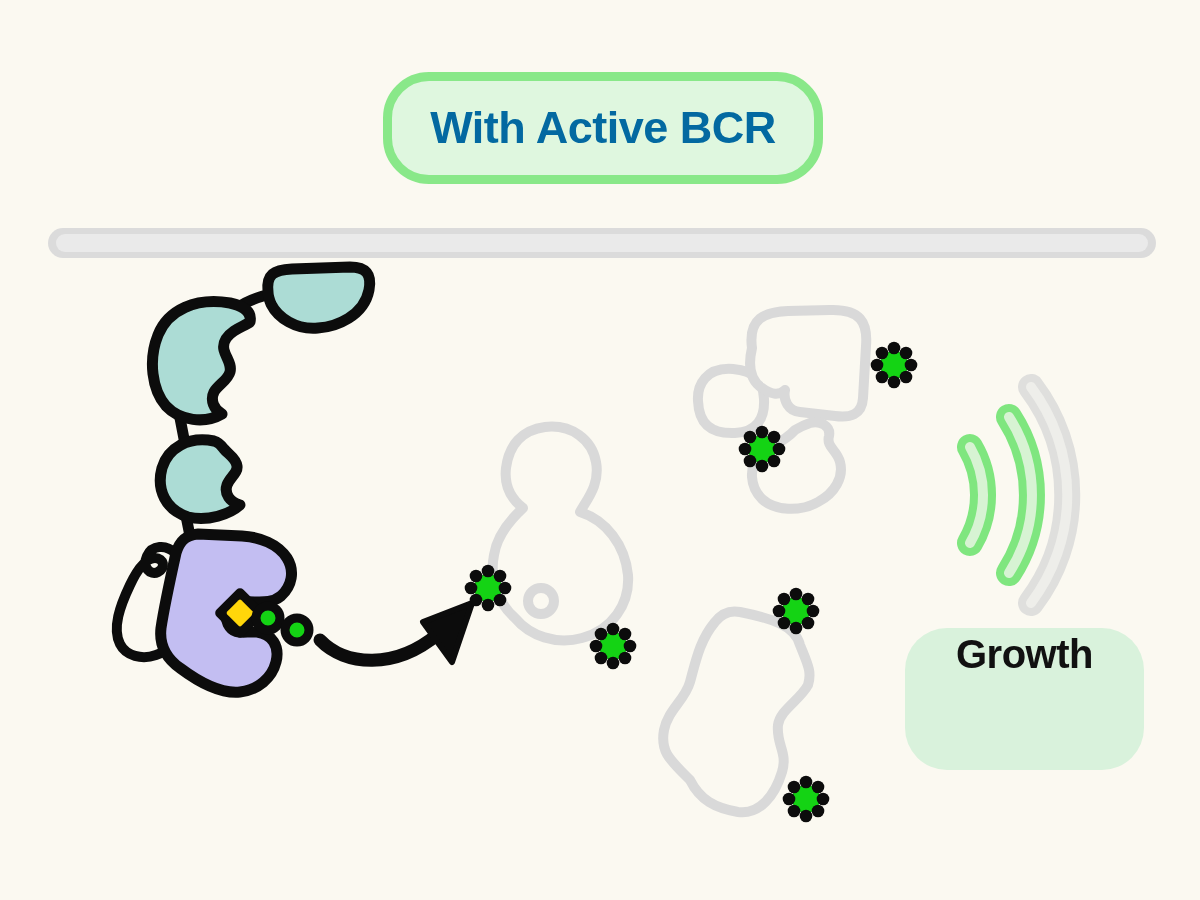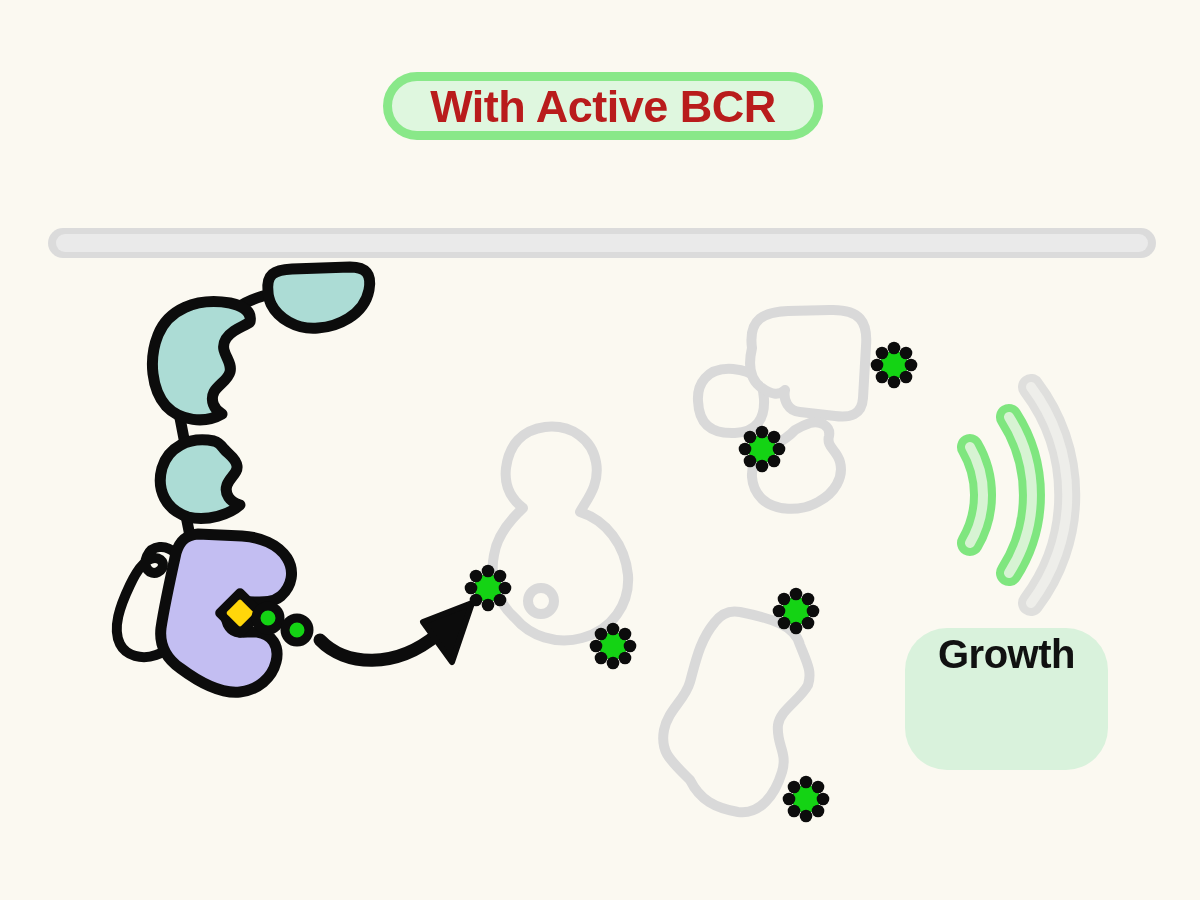--- a/index.html
+++ b/index.html
@@ -10,31 +10,31 @@
   .stage{
     position:relative;
     width:1200px;height:900px;
     background:var(--background,#FBF9F1);
     overflow:hidden;
   }
   .stage svg{position:absolute;left:0;top:0;}
 
   
   .title-badge{
-    position:absolute;left:383px;top:72px;width:440px;height:68px;
+    position:absolute;left:383px;top:72px;width:440px;height:112px;
     box-sizing:border-box;
     background:var(--badge-fill,#DFF7DF);
     border:9px solid var(--badge-border,#89E889);
     border-radius:46px;
-    display:flex;align-items:flex-start;justify-content:center;
-    font-size:45px;font-weight:700;color:#b91c1c;
+    display:flex;align-items:center;justify-content:center;
+    font-size:45px;font-weight:700;color:#0369a1;
     letter-spacing:-0.5px;
   }
   .growth-badge{
-    position:absolute;left:905px;top:628px;width:203px;height:142px;
+    position:absolute;left:905px;top:628px;width:239px;height:142px;
     background:var(--growth-badge-fill,#D9F2DC);
     border-radius:42px;
     display:flex;flex-direction:column;align-items:center;justify-content:space-between;
     font-size:40px;font-weight:700;color:#111;line-height:1.32;
     letter-spacing:-0.5px;
   }
 
   
   .membrane-outer{fill:var(--membrane-outer,#DBDBDB);}
   .membrane-inner{fill:var(--membrane-inner,#EAEAEA);}

